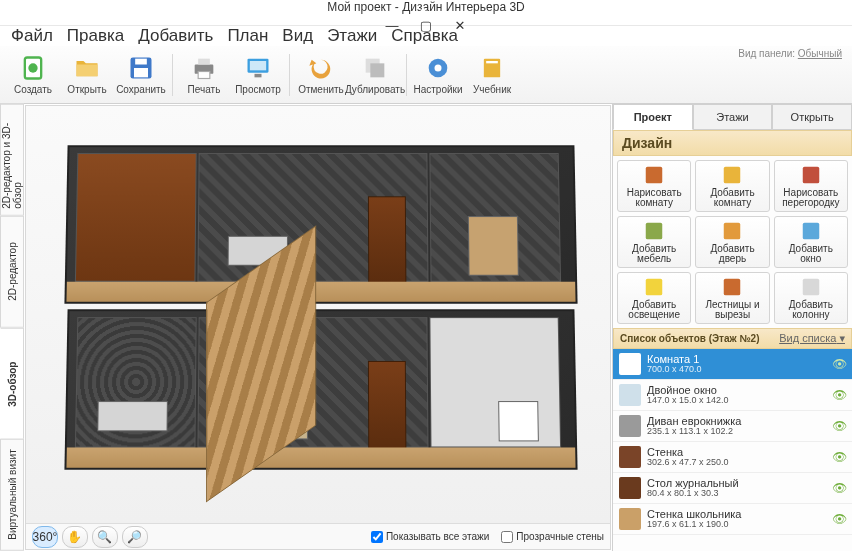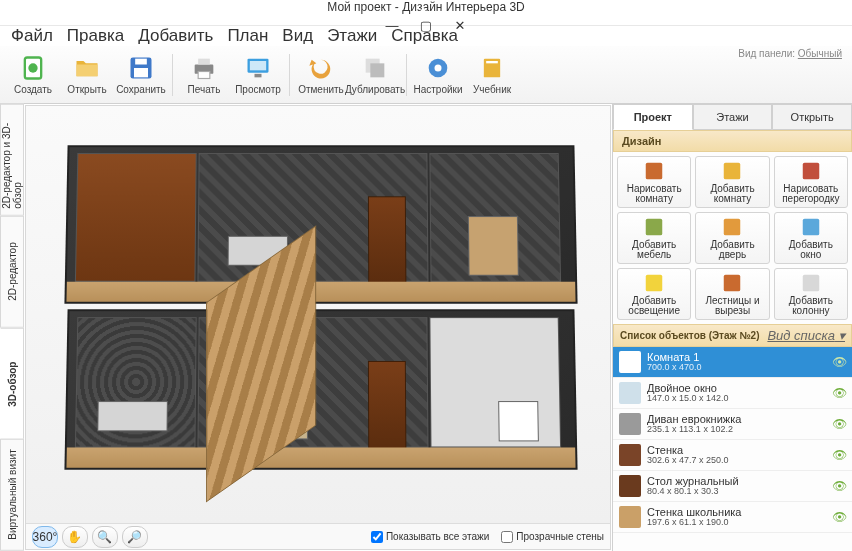--- a/index.html
+++ b/index.html
@@ -39,27 +39,27 @@
 .furn { position: absolute; background: #888; border: 1px solid #666; }
 .bottombar { height: 26px; display: flex; align-items: center; padding: 0 6px; gap: 4px; border-top: 1px solid #ddd; background: #f9f9f9; font-size: 10px; }
 .iconbtn { width: 26px; height: 22px; border: 1px solid #ccc; border-radius: 10px; background: linear-gradient(#fff,#eee); display: flex; align-items: center; justify-content: center; font-size: 12px; }
 .iconbtn.active { background: #d9ecff; border-color: #7fb8ea; }
 .chk { display: flex; align-items: center; gap: 3px; margin-left: 8px; }
 .chk input { width: 12px; height: 12px; }
 .rightpanel { width: 240px; border-left: 1px solid #d0d0d0; display: flex; flex-direction: column; background: #fdfdfd; }
 .rtabs { display: flex; height: 26px; }
 .rtab { flex: 1; display: flex; align-items: center; justify-content: center; font-size: 11px; border: 1px solid #d0d0d0; background: #f2f2f2; cursor: default; }
 .rtab.active { background: #fff; font-weight: bold; border-bottom: 1px solid #fff; }
-.sectionhdr { background: linear-gradient(#f8e8c8,#f2dca8); padding: 4px 8px; font-size: 11px; font-weight: bold; color: #5a4a20; border: 1px solid #e6cf96; }
+.sectionhdr { background: linear-gradient(#f8e8c8,#f2dca8); padding: 4px 8px; font-size: 14px; font-weight: bold; color: #5a4a20; border: 1px solid #e6cf96; }
 .toolgrid { display: grid; grid-template-columns: repeat(3,1fr); gap: 4px; padding: 4px; }
 .tool { border: 1px solid #d4d4d4; border-radius: 3px; background: linear-gradient(#fff,#f4f4f4); height: 52px; display: flex; flex-direction: column; align-items: center; justify-content: center; cursor: default; }
 .tool .tico { width: 22px; height: 22px; margin-bottom: 2px; }
 .tool .tlbl { font-size: 10px; text-align: center; line-height: 1.05; color: #333; }
 .listhdr { background: linear-gradient(#f8e8c8,#f2dca8); padding: 3px 6px; font-size: 10px; font-weight: bold; color: #5a4a20; border: 1px solid #e6cf96; display: flex; justify-content: space-between; align-items: center; }
-.listhdr .viewlink { font-weight: normal; font-size: 13px; color: #666; text-decoration: underline; font-style: italic; }
+.listhdr .viewlink { font-weight: normal; font-size: 11px; color: #666; text-decoration: underline; }
 .objlist { flex: 1; overflow-y: auto; }
 .objrow { display: flex; align-items: center; padding: 4px 6px; border-bottom: 1px solid #eee; gap: 6px; cursor: default; }
 .objrow.sel { background: #2f8fd6; color: #fff; }
 .objrow .oico { width: 22px; height: 22px; flex-shrink: 0; background: #ccc; border-radius: 2px; }
 .objrow .otext { flex: 1; display: flex; flex-direction: column; line-height: 1.1; }
 .objrow .oname { font-size: 11px; }
 .objrow .odim { font-size: 9px; opacity: .85; }
 .objrow .eye { width: 14px; font-size: 12px; color: #6fae3a; }
 .objrow.sel .eye { color: #cfe8a8; }
 svg { display: block; }

